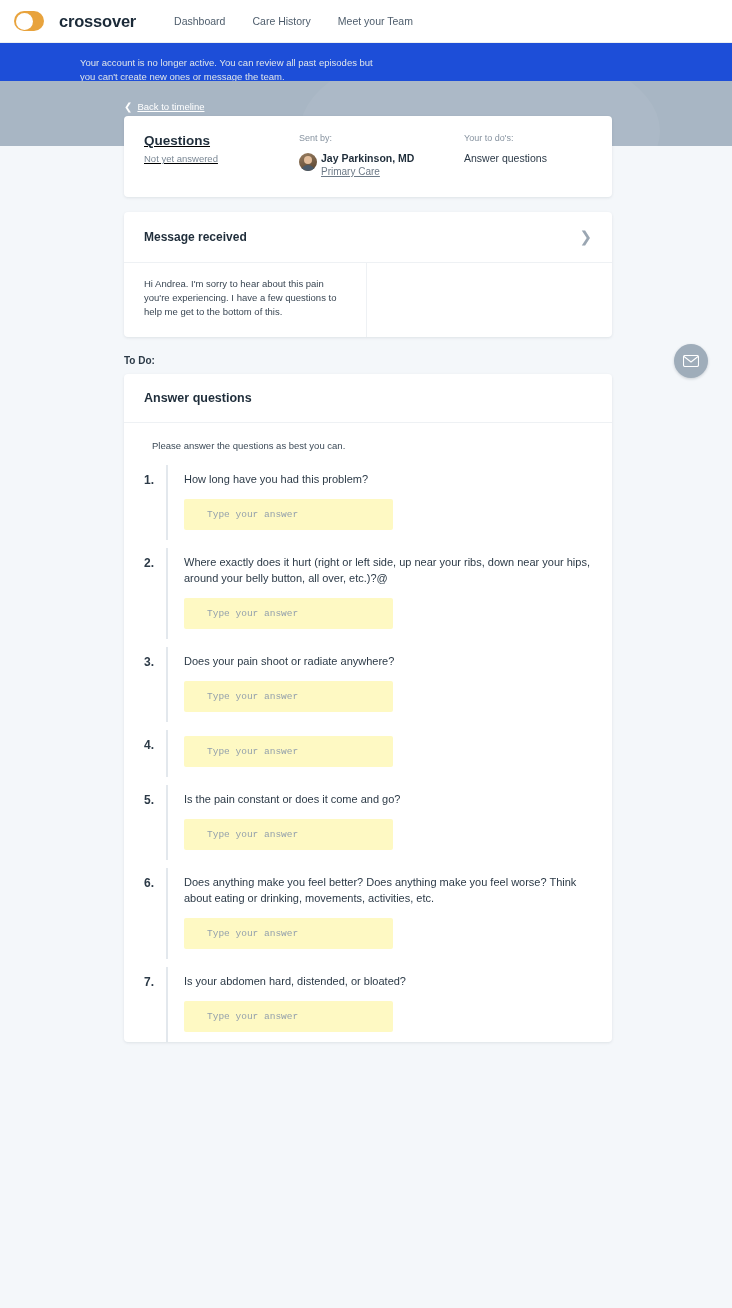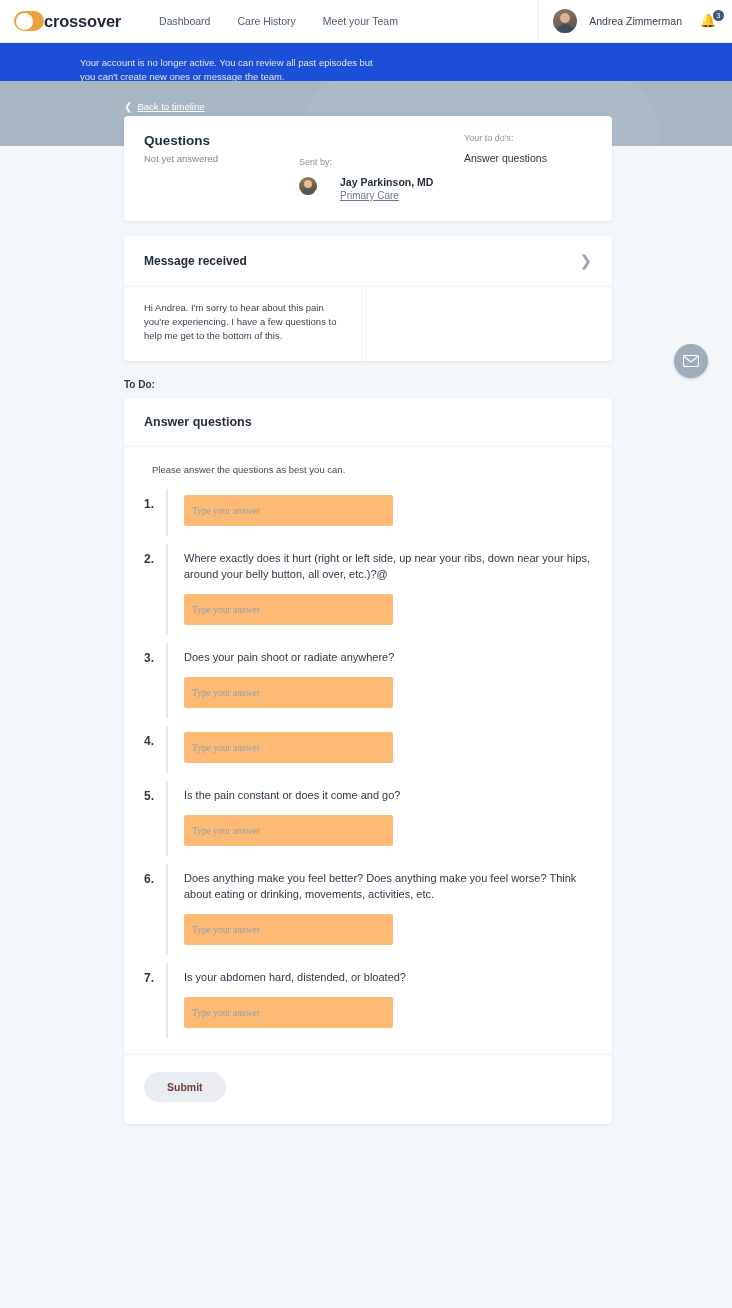--- a/index.html
+++ b/index.html
@@ -22,21 +22,21 @@
   .navbar {
     height: 43px;
     background: #ffffff;
     display: flex;
     align-items: center;
     padding: 0 14px 0 14px;
     border-bottom: 1px solid #eceff2;
     position: relative;
     z-index: 5;
   }
-  .logo-wrap { display: flex; align-items: center; gap: 0; }
+  .logo-wrap { display: flex; align-items: center; gap: 15px; }
   .logo-mark {
     width: 30px; height: 20px;
     border-radius: 10px;
     background: #e8a33d;
     position: relative;
   }
   .logo-mark::after {
     content: "";
     position: absolute;
     left: 1.5px; top: 1.5px;
@@ -162,36 +162,36 @@
     box-shadow: 0 1px 3px rgba(30,45,60,0.10);
     margin-bottom: 15px;
   }
 
   
   .summary {
     display: flex;
     padding: 17px 20px 20px 20px;
     min-height: 77px;
   }
-  .summary-col1 { width: 155px; }
+  .summary-col1 { width: 155px; text-decoration: underline; }
   .summary-title {
     font-size: 13.5px;
     font-weight: bold;
     color: #1f2d3a;
     margin-bottom: 5px;
   }
   .summary-sub { font-size: 9.5px; color: #7a8794; }
-  .summary-col2 { width: 165px; margin-top: 24px; }
+  .summary-col2 { width: 165px; }
   .summary-col3 { flex: 1; }
   .col-label {
     font-size: 9px;
     color: #8793a0;
     margin-bottom: 9px;
   }
-  .sender-row { display: flex; align-items: flex-start; gap: 23px; }
+  .sender-row { display: flex; align-items: flex-start; gap: 4px; }
   .sender-avatar {
     width: 18px; height: 18px; border-radius: 50%;
     background: linear-gradient(160deg,#9a7f62,#55412c);
     position: relative; overflow: hidden; flex: none;
     margin-top: 1px;
   }
   .sender-avatar::before {
     content: ""; position: absolute;
     left: 5px; top: 3px; width: 8px; height: 8px;
     border-radius: 50%; background: #e2bd9b;
@@ -261,27 +261,27 @@
   }
   .q-text {
     font-size: 11px;
     line-height: 16px;
     color: #2c3a47;
     margin-bottom: 12px;
   }
   .q-input {
     width: 209px;
     height: 31px;
-    background: #fdba74;
+    background: #fef9c3;
     border: none;
     border-radius: 2px;
-    padding: 0 8px;
+    padding: 0 23px;
     font-size: 9.5px;
     color: #5a6774;
-    font-family: Liberation Serif, serif;
+    font-family: Liberation Mono, monospace;
     display: block;
   }
   .q-input::placeholder { color: #93a0ac; }
   .aq-footer {
     border-top: 1px solid #eef1f4;
     padding: 17px 20px 22px 20px;
     margin-top: 16px;
   }
   .submit-btn {
     background: #e9edf1;
@@ -317,28 +317,20 @@
   <div class="navbar">
     <div class="logo-wrap">
       <div class="logo-mark"></div>
       <div class="logo-text">crossover</div>
     </div>
     <div class="nav-links">
       <a class="nav-link" href="#">Dashboard</a>
       <a class="nav-link" href="#">Care History</a>
       <a class="nav-link" href="#">Meet your Team</a>
     </div>
-    <div class="nav-right">
-      <div class="avatar"></div>
-      <div class="user-name">Andrea Zimmerman</div>
-      <div class="bell-wrap">
-        <div class="bell">🔔</div>
-        <div class="bell-badge">3</div>
-      </div>
-    </div>
   </div>
 
   <div class="banner">
     <div>Your account is no longer active. You can review all past episodes but</div>
     <div>you can't create new ones or message the team.</div>
   </div>
 
   <div class="hero"></div>
 
   <div class="back-link-wrap">
@@ -386,20 +378,21 @@
       <div class="aq-head">
         <div class="aq-title">Answer questions</div>
       </div>
       <div class="aq-intro">Please answer the questions as best you can.</div>
 
       <div class="q-list">
 
         <div class="q-item">
           <div class="q-num">1.</div>
           <div class="q-body">
+            <div class="q-text">How long have you had this problem?</div>
             <input class="q-input" type="text" placeholder="Type your answer" style="">
           </div>
         </div>
 
         <div class="q-item">
           <div class="q-num">2.</div>
           <div class="q-body">
             <div class="q-text">Where exactly does it hurt (right or left side, up near your ribs, down near your hips, around your belly button, all over, etc.)?@</div>
             <input class="q-input" type="text" placeholder="Type your answer" style="">
           </div>
@@ -439,23 +432,20 @@
         <div class="q-item">
           <div class="q-num">7.</div>
           <div class="q-body">
             <div class="q-text">Is your abdomen hard, distended, or bloated?</div>
             <input class="q-input" type="text" placeholder="Type your answer" style="">
           </div>
         </div>
 
       </div>
 
-      <div class="aq-footer">
-        <button class="submit-btn">Submit</button>
-      </div>
     </div>
 
   </div>
 
   <div class="fab">
     <svg width="16" height="12" viewBox="0 0 16 12">
       <rect x="0.5" y="0.5" width="15" height="11" rx="1.5" fill="none" stroke="#ffffff" stroke-width="1.1"></rect>
       <path d="M1 1.5 L8 7 L15 1.5" fill="none" stroke="#ffffff" stroke-width="1.1"></path>
     </svg>
   </div>

